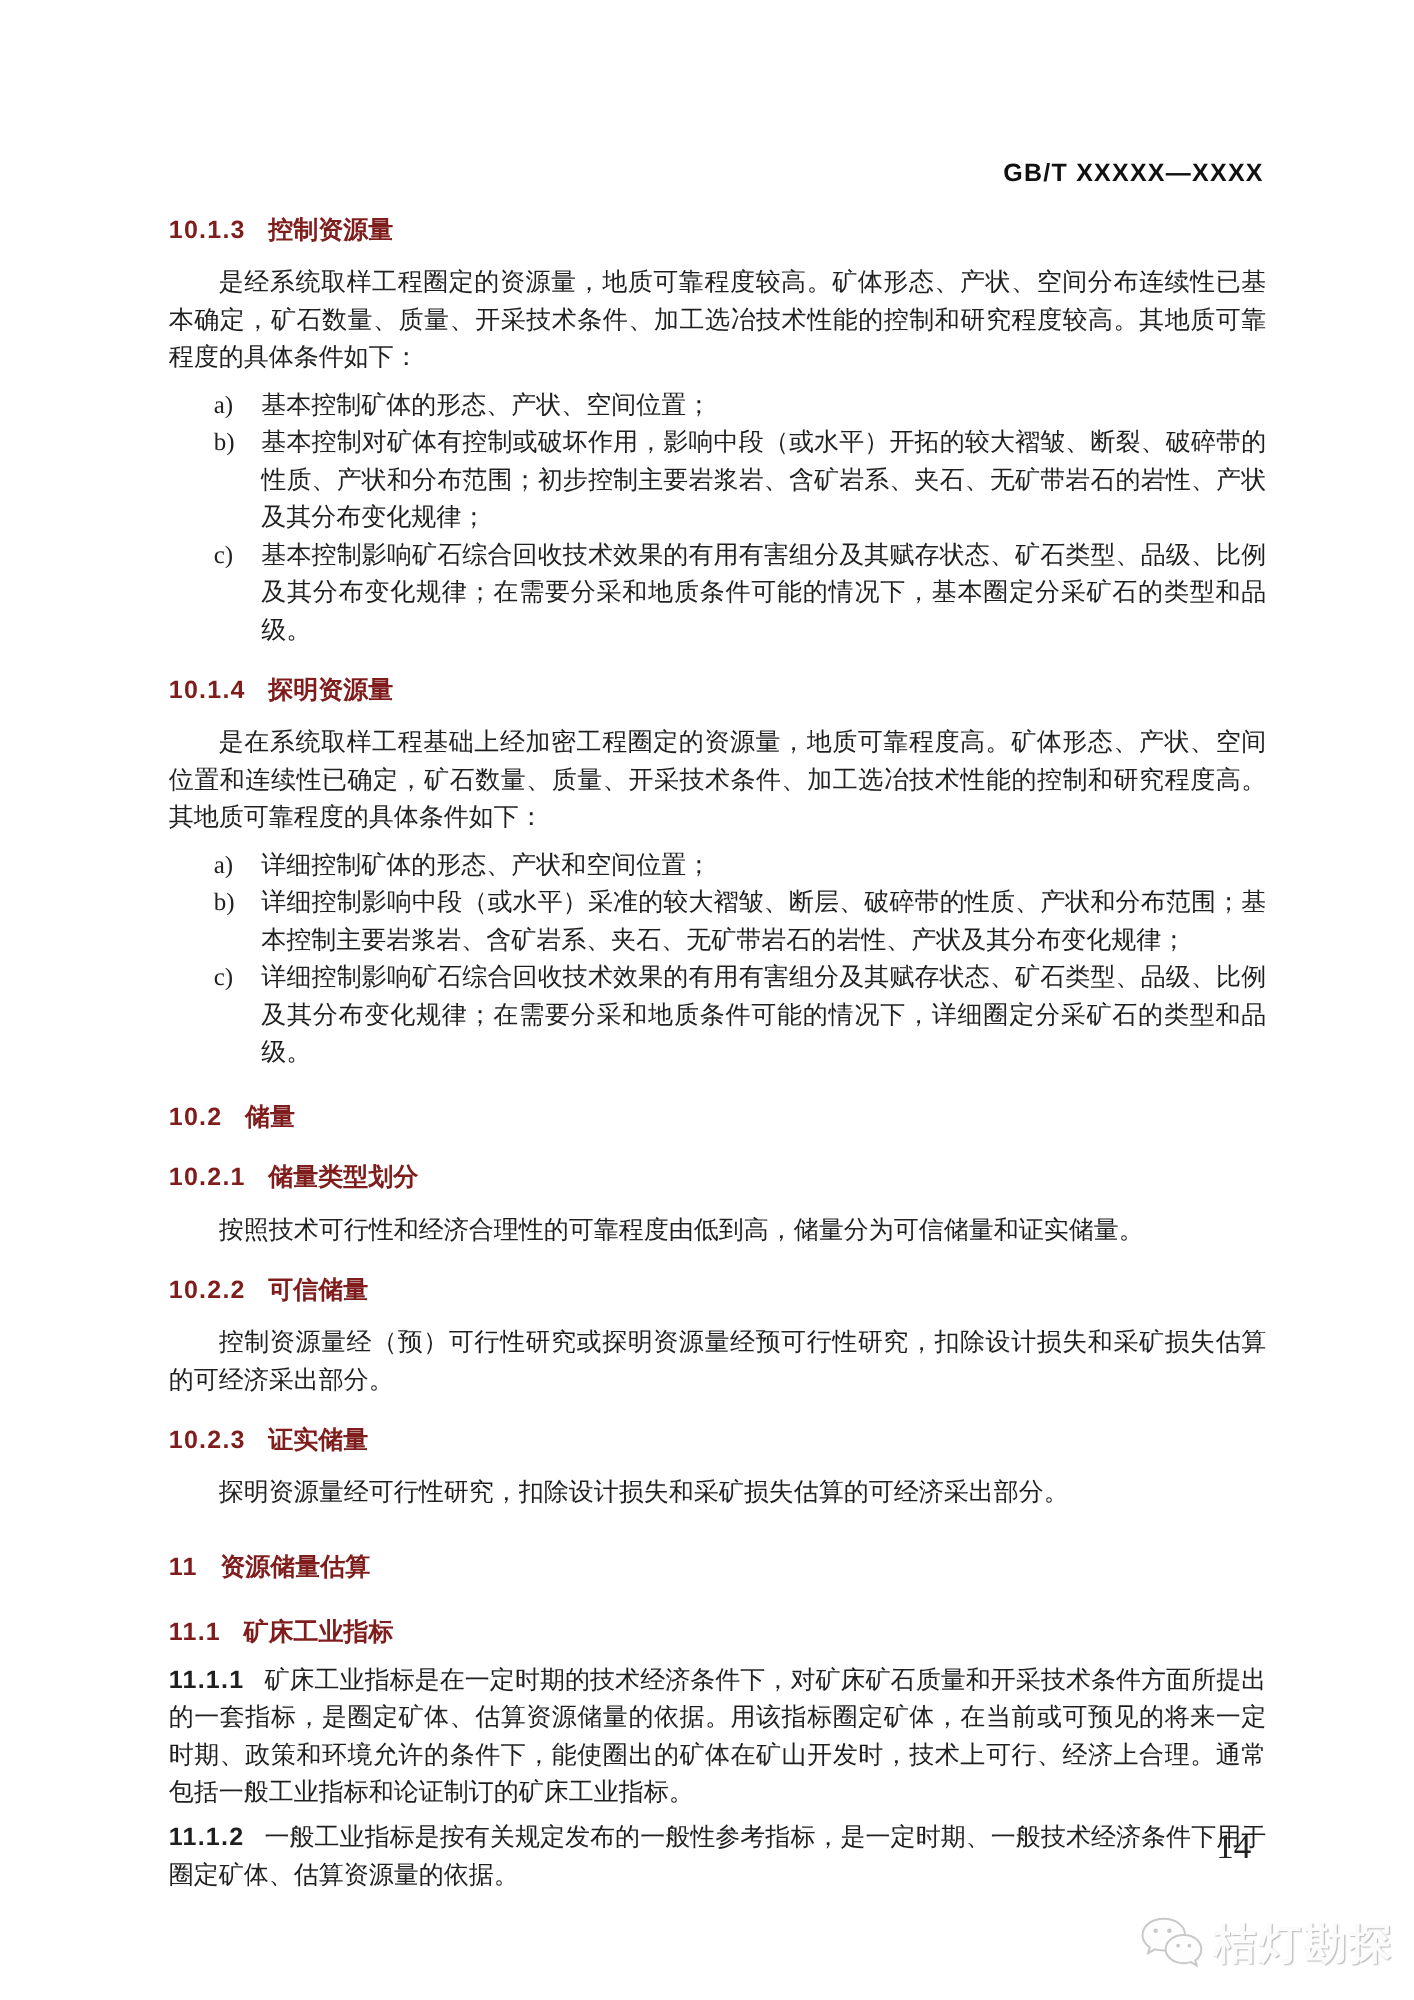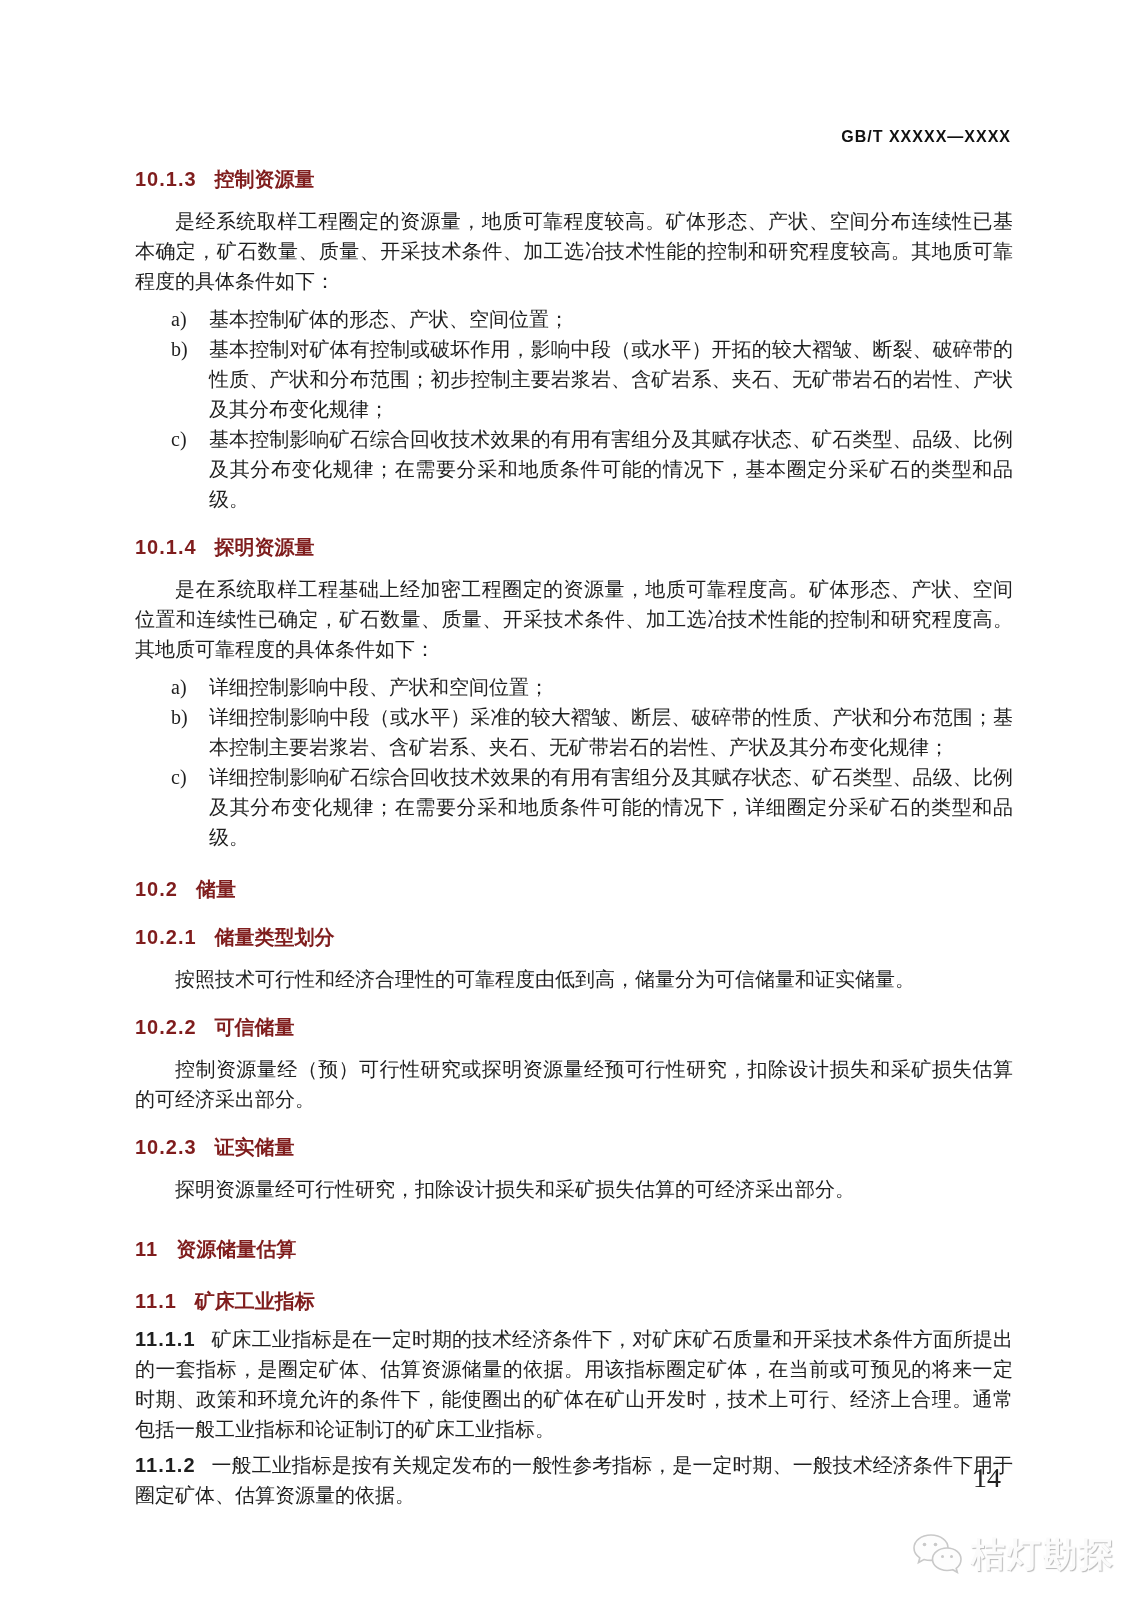--- a/index.html
+++ b/index.html
@@ -13,21 +13,21 @@
   }
   .content{
     position:absolute;
     left:135px;top:128px;
     width:878px;
   }
   .doc-code{
     text-align:right;
     font-family:"Liberation Sans","DejaVu Sans",sans-serif;
     font-weight:600;
-    font-size:16px;
+    font-size:20px;
     letter-spacing:1px;
     color:#111;
     margin:0 2px 16px 0;
   }
   .h1,.h2,.h3{
     font-family:"Liberation Sans","DejaVu Sans",sans-serif;
     font-weight:700;
     font-size:20px;
     color:#7f1d1d;
     line-height:30px;
@@ -125,21 +125,21 @@
     </div>
 
     <div class="h3">
       <span class="no">10.1.4</span><span>探明资源量</span>
     </div>
 
     <div class="p">是在系统取样工程基础上经加密工程圈定的资源量，地质可靠程度高。矿体形态、产状、空间位置和连续性已确定，矿石数量、质量、开采技术条件、加工选冶技术性能的控制和研究程度高。其地质可靠程度的具体条件如下：</div>
 
     <div class="li">
       <span class="label">a)</span>
-      <span class="text">详细控制影响中段、产状和空间位置；</span>
+      <span class="text">详细控制矿体的形态、产状和空间位置；</span>
     </div>
     <div class="li">
       <span class="label">b)</span>
       <span class="text">详细控制影响中段（或水平）采准的较大褶皱、断层、破碎带的性质、产状和分布范围；基本控制主要岩浆岩、含矿岩系、夹石、无矿带岩石的岩性、产状及其分布变化规律；</span>
     </div>
     <div class="li">
       <span class="label">c)</span>
       <span class="text">详细控制影响矿石综合回收技术效果的有用有害组分及其赋存状态、矿石类型、品级、比例及其分布变化规律；在需要分采和地质条件可能的情况下，详细圈定分采矿石的类型和品级。</span>
     </div>
 

